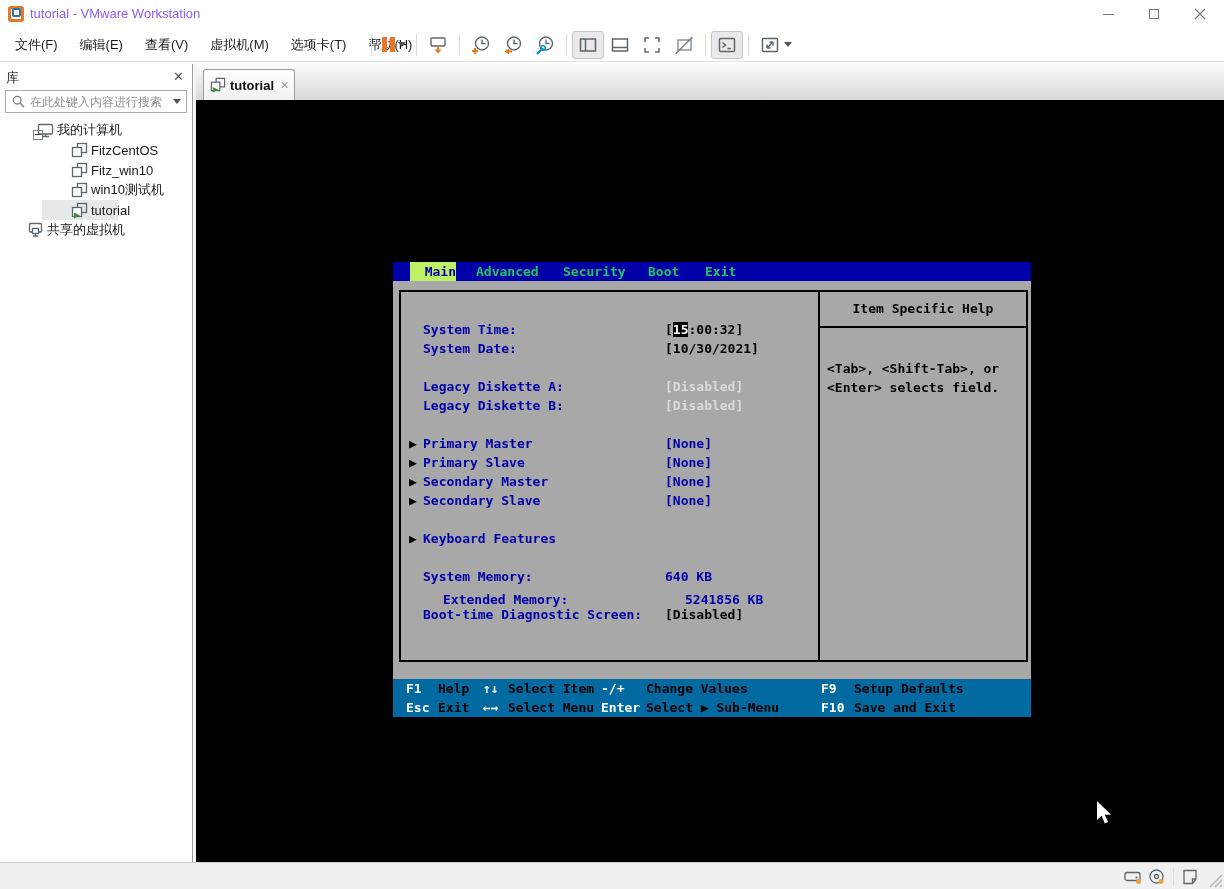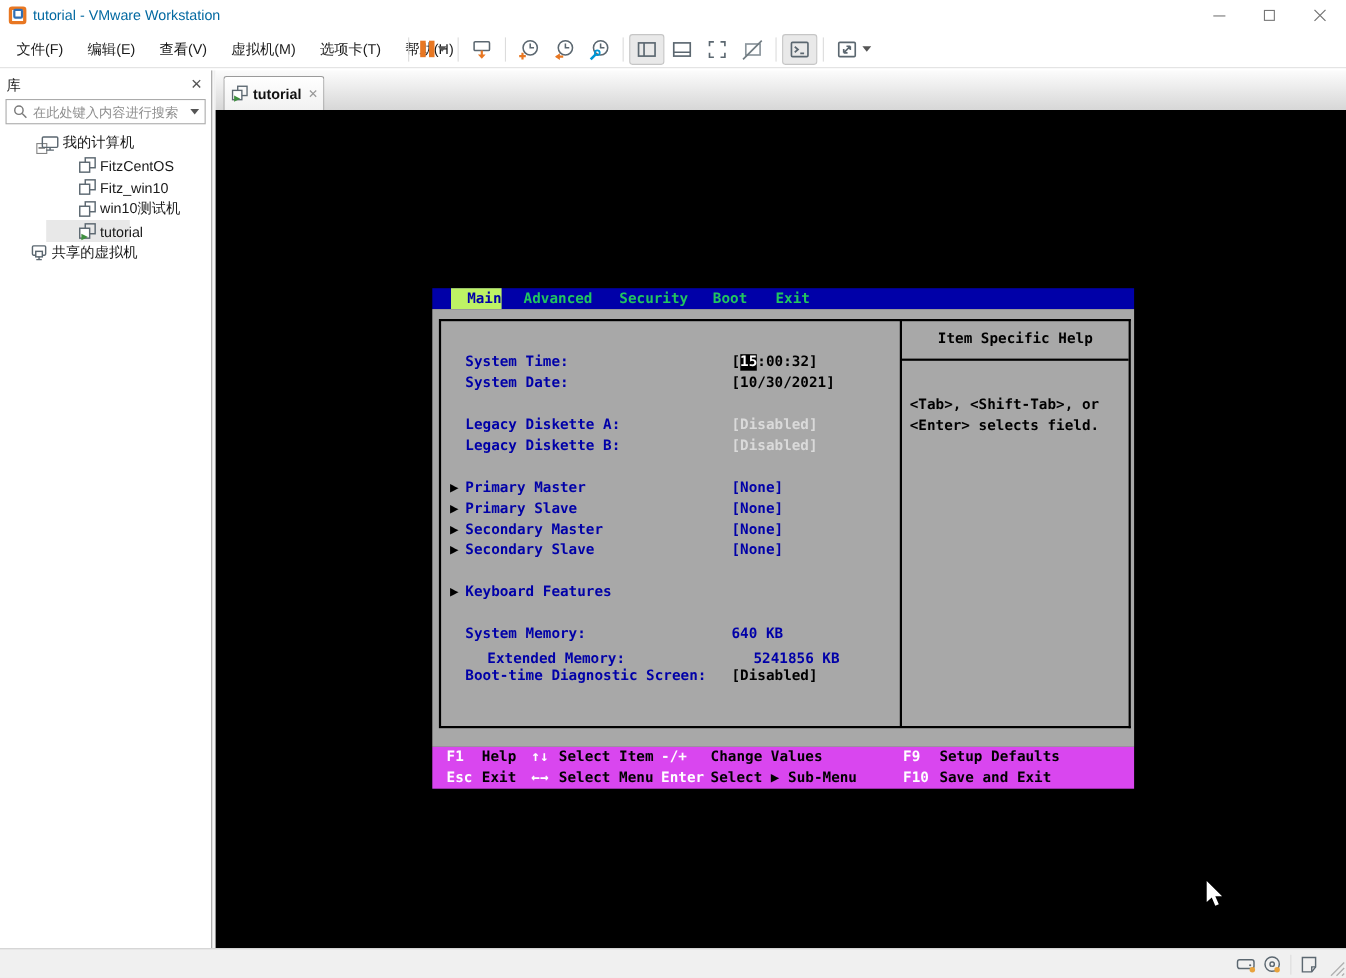--- a/index.html
+++ b/index.html
@@ -4,21 +4,21 @@
 <style>
   * { margin:0; padding:0; box-sizing:border-box; }
   html,body { width:1224px; height:889px; overflow:hidden; }
   body { position:relative; font-family:"Liberation Sans","DejaVu Sans",sans-serif; background:#fff; }
 
   
   .titlebar { position:absolute; left:0; top:0; width:1224px; height:28px; background:#fff; }
   .vmw-logo { position:absolute; left:8px; top:6px; width:16px; height:16px; }
   .vmw-logo .lg-outer { position:absolute; inset:0; border:3px solid #e87722; border-radius:3px; background:#fff; }
   .vmw-logo .lg-inner { position:absolute; left:4px; top:2px; width:9px; height:9px; border:2px solid #2f6fb5; border-radius:2px; background:#fff; }
-  .win-title { position:absolute; left:30px; top:6px; font-size:13px; color:#0369a1; }
+  .win-title { position:absolute; left:30px; top:6px; font-size:13px; color:#8b5cf6; }
   .win-btn { position:absolute; top:0; width:44px; height:28px; display:flex; align-items:center; justify-content:center; }
   .wb-min { left:1086px; } .wb-max { left:1132px; } .wb-close { left:1178px; }
   .glyph-min { width:11px; height:1px; background:#777; display:block; }
   .glyph-max { width:10px; height:10px; border:1px solid #777; display:block; }
 
   
   .menurow { position:absolute; left:0; top:28px; width:1224px; height:34px; background:#fff; border-bottom:1px solid #e2e2e2; }
   .menus { position:absolute; left:4px; top:0; height:34px; display:flex; align-items:center; }
   .menu-item { padding:0 11px; font-size:13px; color:#1a1a1a; height:100%; display:flex; align-items:center; }
   .toolbar { position:absolute; left:366px; top:0; height:33px; display:flex; align-items:center; }
@@ -71,21 +71,21 @@
   .r0{top:28px;} .r1{top:47px;} .r2{top:85px;} .r3{top:104px;} .r4{top:142px;} .r5{top:161px;}
   .r6{top:180px;} .r7{top:199px;} .r8{top:237px;} .r9{top:275px;} .r10{top:298px;margin-left:20px;} .r11{top:313px;}
   .brow .arr { position:absolute; left:8px; color:#000; }
   .brow .lbl { position:absolute; left:22px; color:#0000a8; white-space:pre; }
   .brow .val { position:absolute; left:264px; white-space:pre; }
   .v-black { color:#000; } .v-dim { color:#dadada; } .v-blue { color:#0000a8; }
   .cur { background:#000; color:#fff; }
   .hbox-title { height:36px; border-bottom:2px solid #000; text-align:center; color:#000; line-height:34px; }
   .hbox-body { padding:31px 0 0 7px; color:#000; }
   .hbox-body div { white-space:pre; }
-  .bios-keybar { position:absolute; left:0; top:436px; width:638px; height:38px; background:#d946ef; }
+  .bios-keybar { position:absolute; left:0; top:436px; width:638px; height:38px; background:#0369a1; }
   .kb-row { position:absolute; left:0; width:100%; height:19px; }
   .kb1 { top:0; } .kb2 { top:19px; }
   .kb-row span { position:absolute; white-space:pre; }
   .kk { color:#fff; } .kd { color:#000; }
   .k1{left:13px;} .k2{left:90px;} .k3{left:208px;} .k4{left:428px;}
   .d1{left:45px;} .d2{left:115px;} .d3{left:253px;} .d4{left:461px;}
 
   
   .mouse-cursor { position:absolute; left:1096px; top:801px; }
 

